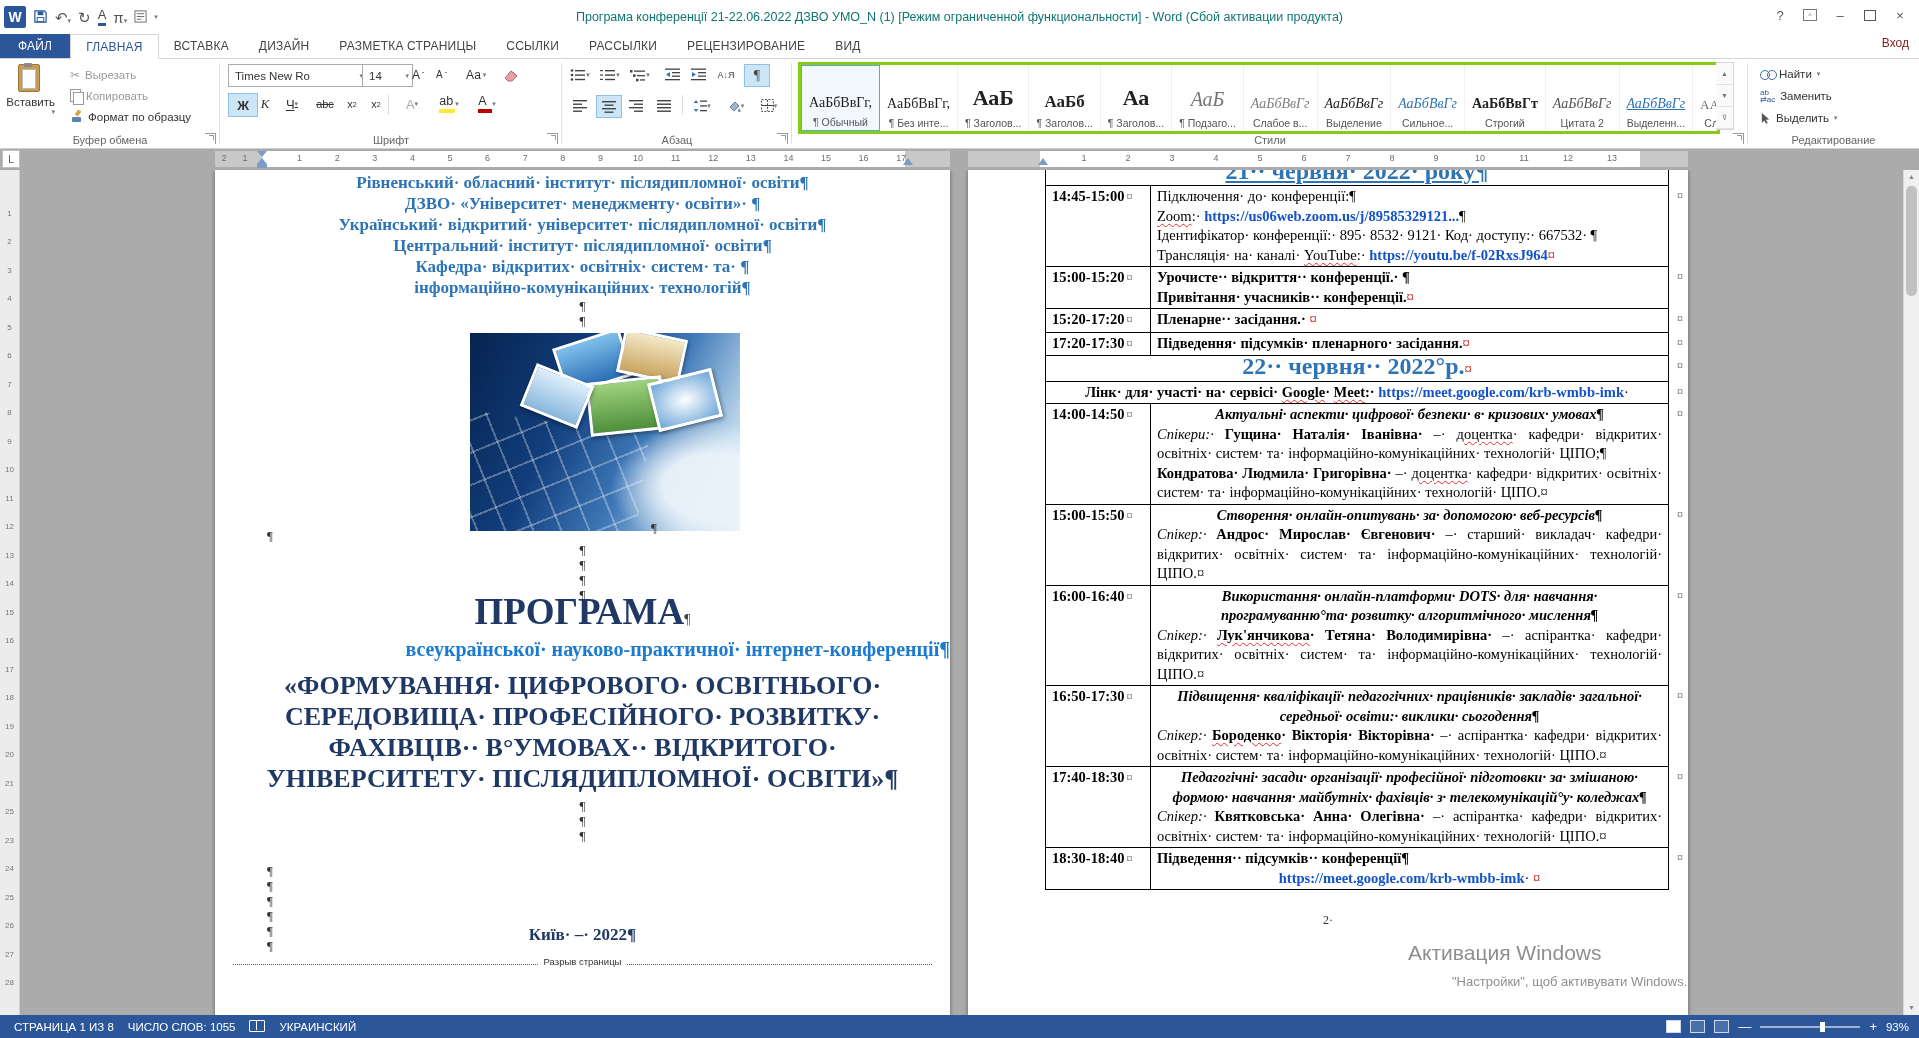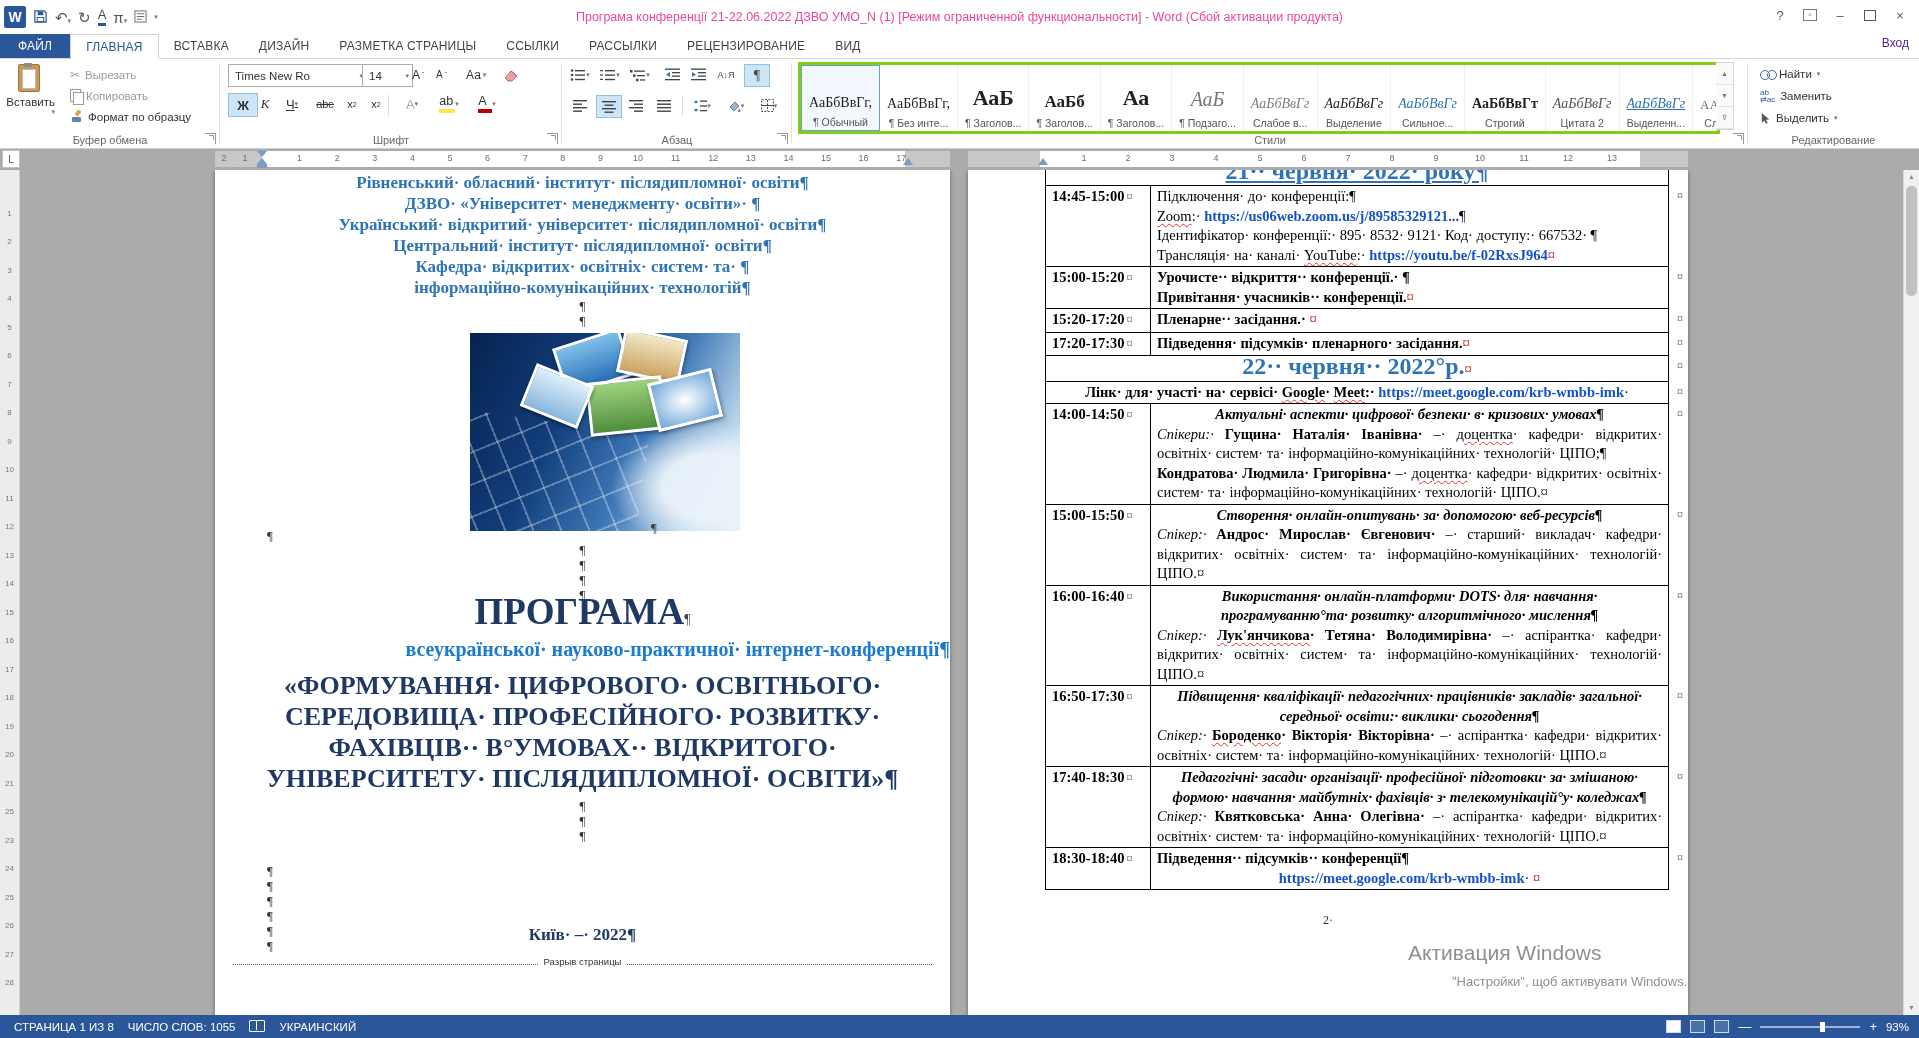--- a/index.html
+++ b/index.html
@@ -8,35 +8,35 @@
   
   #titlebar{position:absolute;left:0;top:0;width:100%;height:34px;background:#fff}
   #qat{position:absolute;left:4px;top:4px;height:26px;display:flex;align-items:center;gap:7px}
   .wlogo{width:22px;height:22px;background:#2b579a;color:#fff;font-weight:bold;
          display:flex;align-items:center;justify-content:center;font-size:14px;border-radius:2px}
   .qic{font-size:15px;color:#555;line-height:1}
   .qic.blue{color:#2b579a}
   .caret{font-size:7px;color:#777}
   .aunder{display:inline-block;font-size:13px;color:#444;border-bottom:3px solid #2b579a;line-height:1.1}
   #wintitle{position:absolute;left:0;right:0;top:0;height:34px;display:flex;align-items:center;
-            justify-content:center;font-size:12.5px;color:#ec4899;pointer-events:none}
+            justify-content:center;font-size:12.5px;color:#0f766e;pointer-events:none}
   #winbtns{position:absolute;right:4px;top:0;height:30px;display:flex;align-items:center}
   .wbtn{width:30px;height:26px;display:flex;align-items:center;justify-content:center;
         font-size:13px;color:#555}
   .maxbox{width:10px;height:9px;border:1px solid #555}
   .ribopt{width:12px;height:10px;border:1px solid #777;font-size:7px;color:#777;
           display:flex;align-items:center;justify-content:center}
   
   #tabrow{position:absolute;left:0;top:34px;width:100%;height:24px;background:#fff;
           border-bottom:1px solid #d5d5d5;display:flex;align-items:flex-end}
   #tabs{display:flex;height:24px}
   .tab{padding:0 15px;font-size:12px;color:#444;display:flex;align-items:center;height:24px;letter-spacing:.2px}
   .tab.file{background:#2b579a;color:#fff;padding:0 18px}
   .tab.active{color:#2b579a;background:#fff;border:1px solid #d5d5d5;border-bottom:1px solid #fff;height:23px}
-  #signin{position:absolute;right:10px;top:36px;font-size:12px;color:#4c1d95}
+  #signin{position:absolute;right:10px;top:36px;font-size:12px;color:#7f1d1d}
   
   #ribbon{position:absolute;left:0;top:59px;width:100%;height:89px;background:#fff;
           border-bottom:1px solid #cfcfcf}
   .rgroup{position:absolute;top:0;height:89px}
   .gsep{position:absolute;top:4px;bottom:4px;width:1px;background:#e2e2e2}
   .glabel{position:absolute;bottom:2px;left:0;right:0;text-align:center;font-size:11px;color:#666}
   .launcher{position:absolute;bottom:4px;right:4px;width:10px;height:10px;
             border-left:1px solid #999;border-bottom:1px solid #999;transform:rotate(180deg)}
   .launcher:after{content:"";position:absolute;left:1px;bottom:1px;width:4px;height:4px;
             border-left:1px solid #999;border-bottom:1px solid #999}

